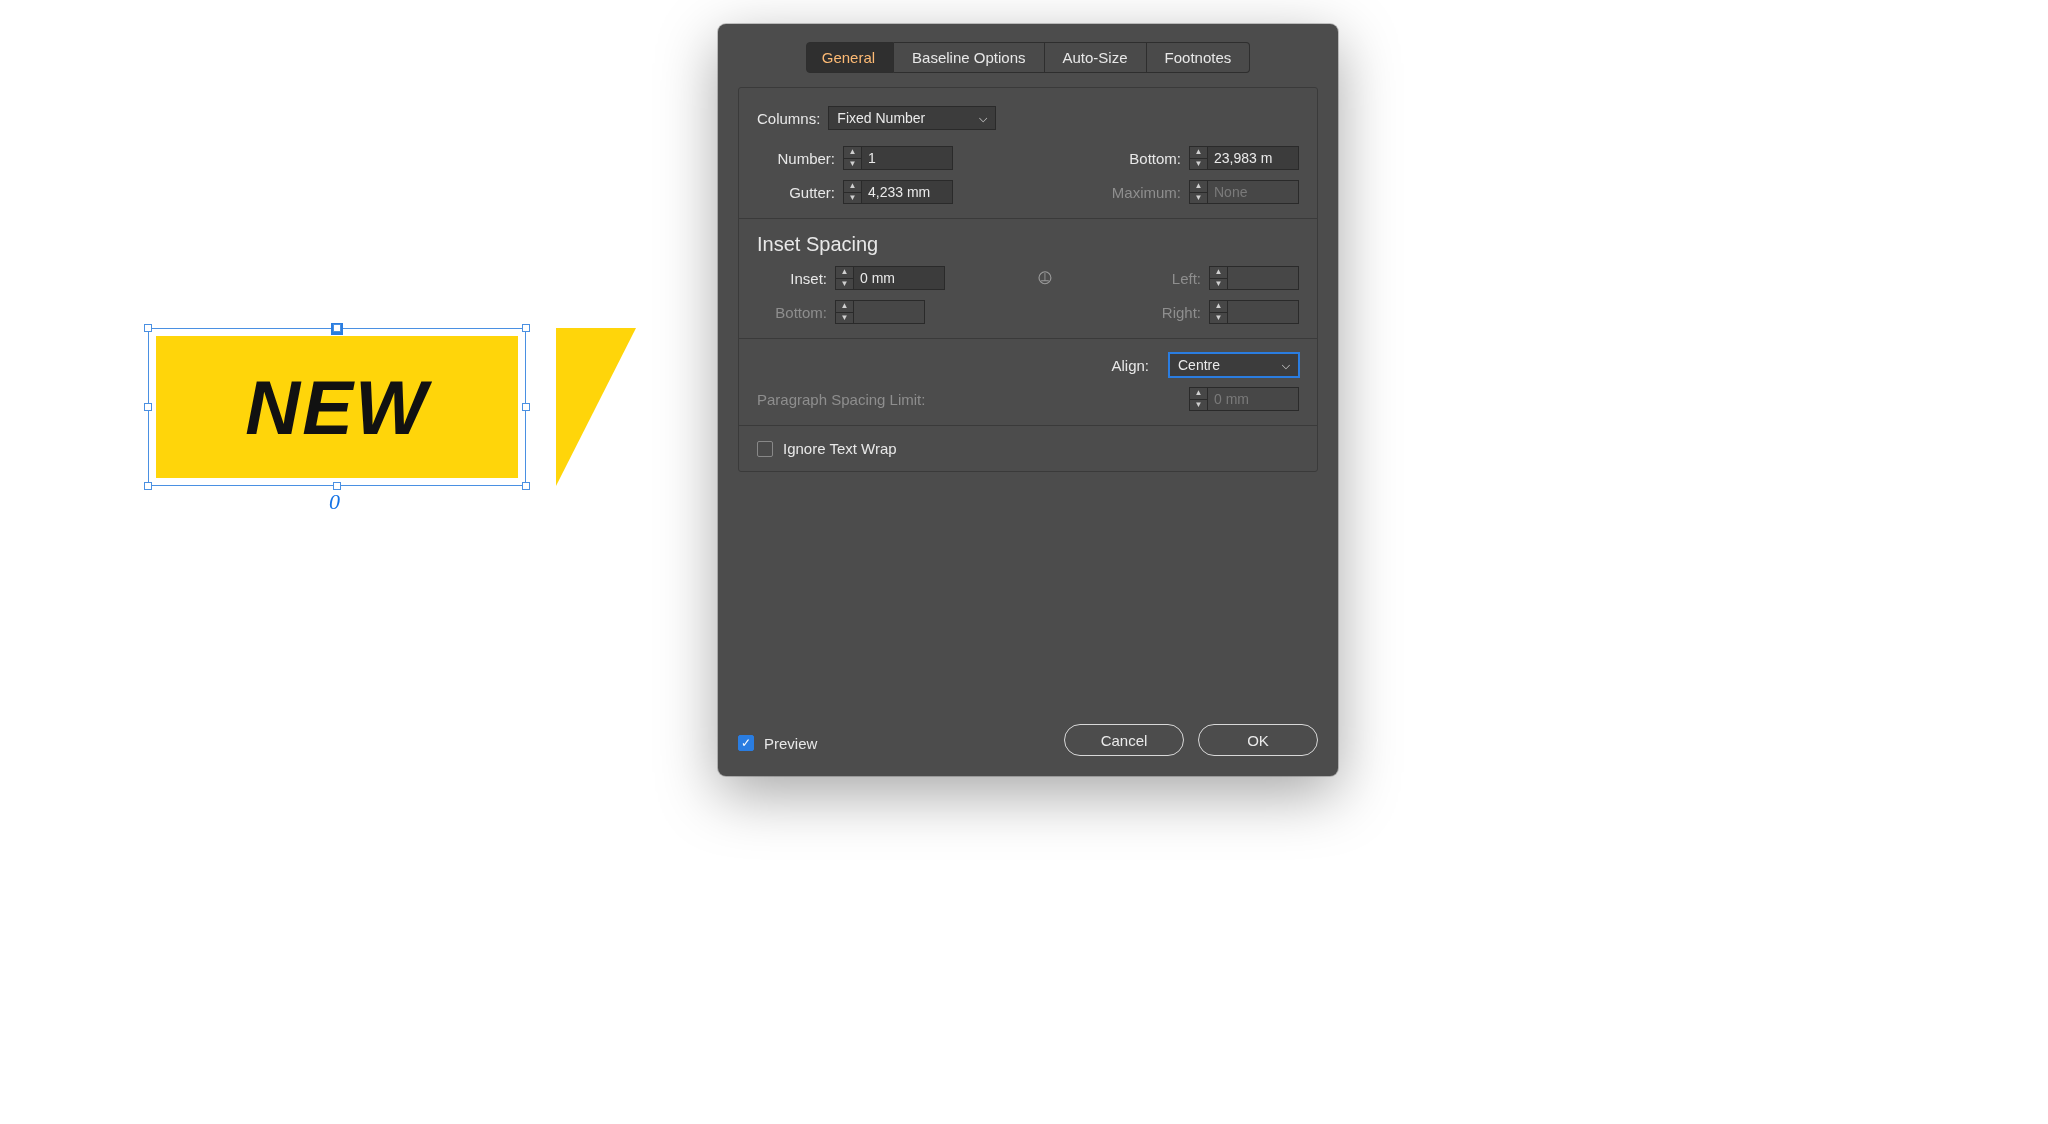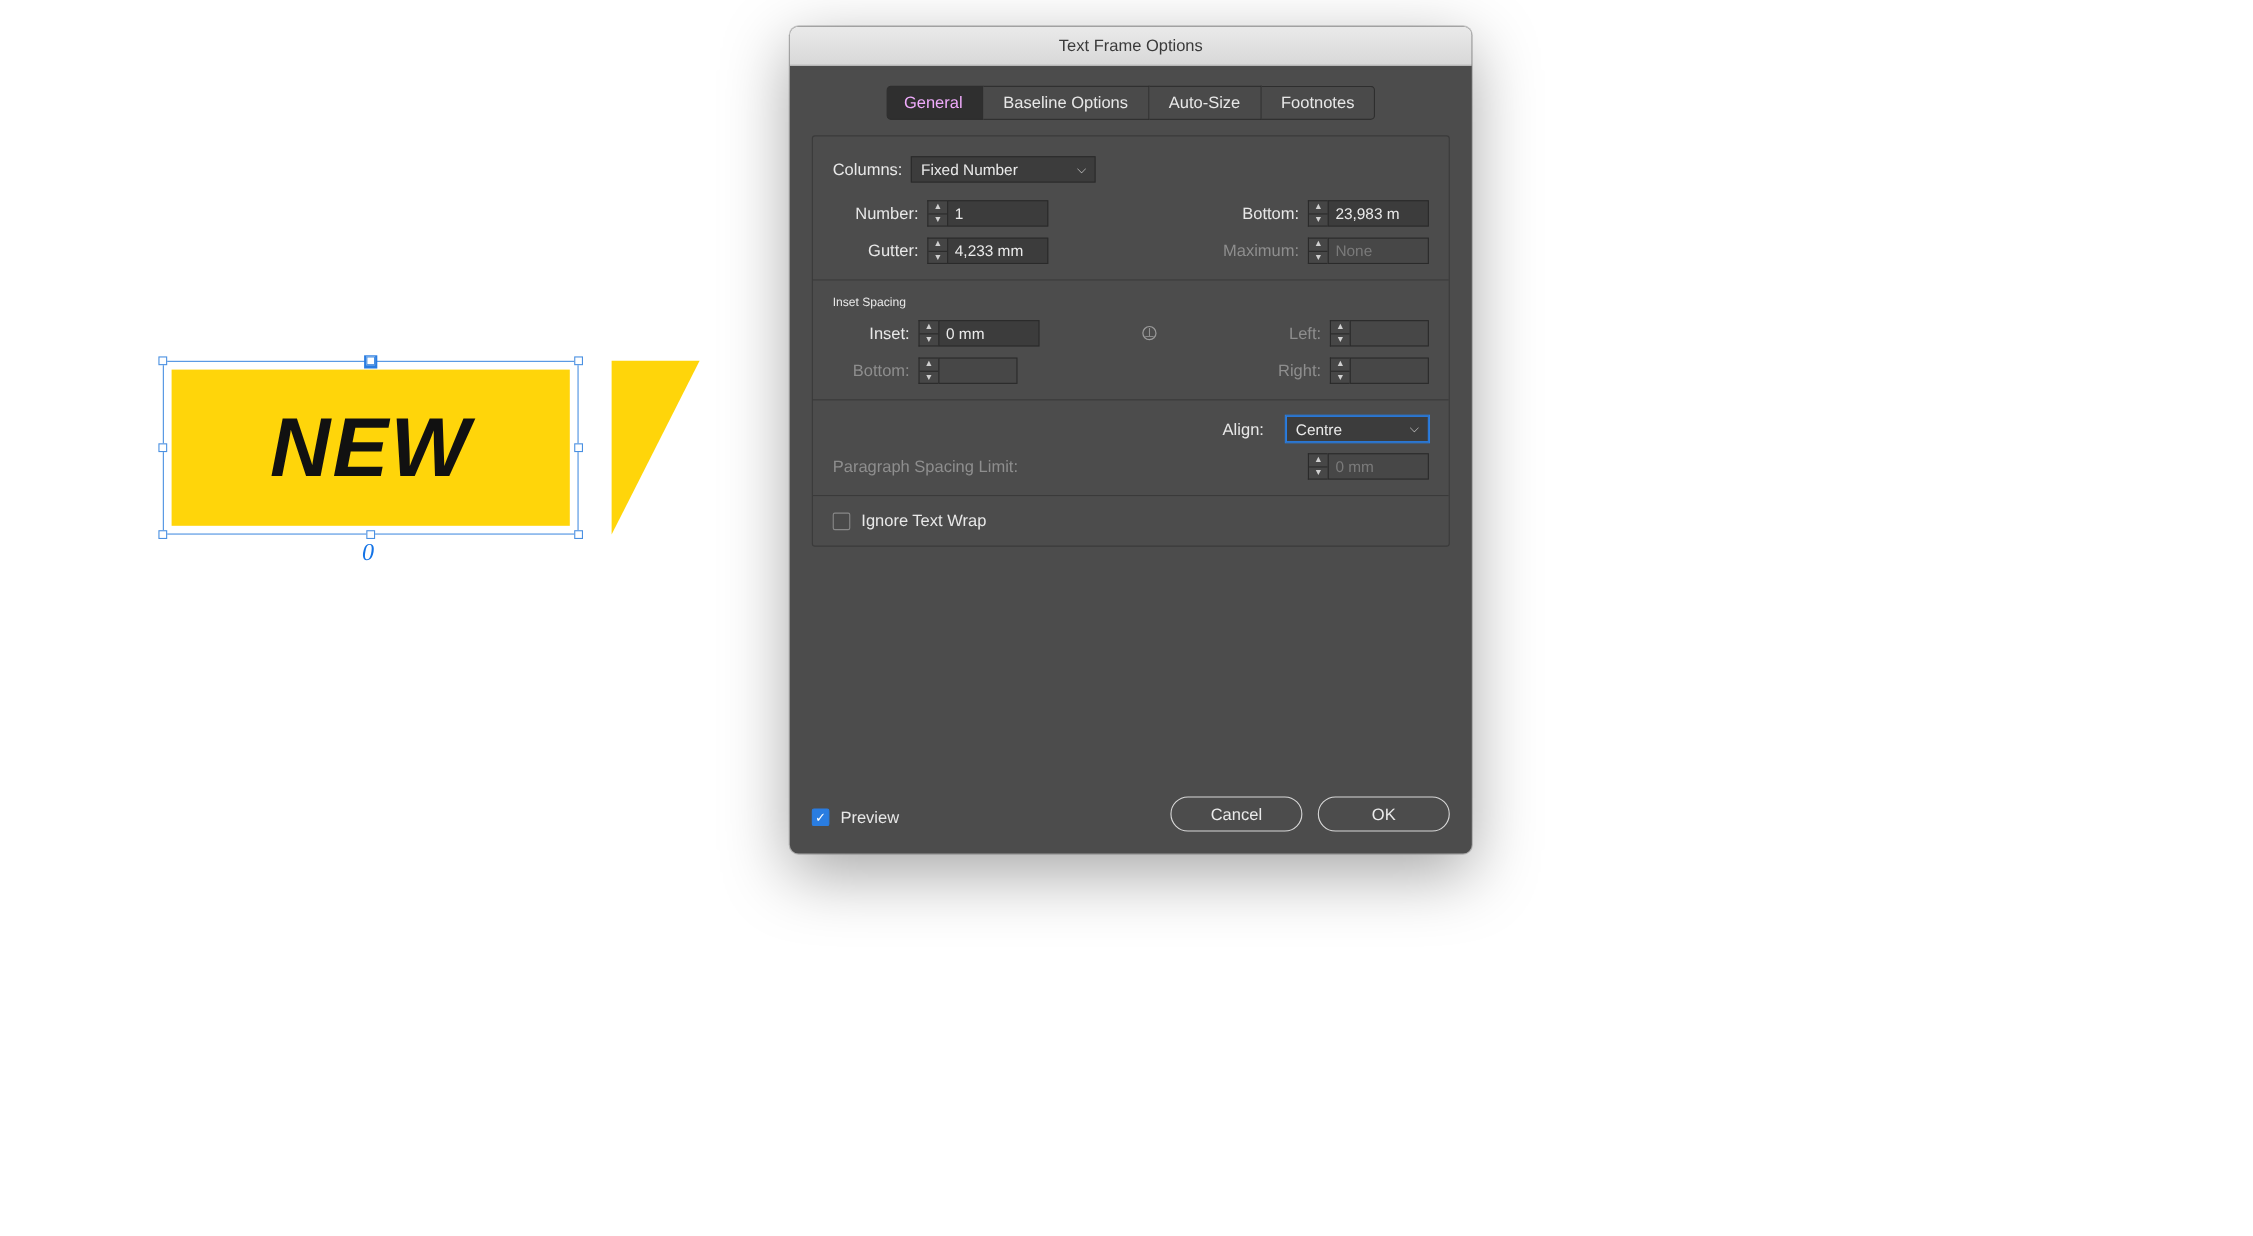--- a/index.html
+++ b/index.html
@@ -45,25 +45,25 @@
 .dialog-body { padding: 18px 20px 20px 20px; }
 
 
 .tabs { display: flex; gap: 0; margin: 0 auto 14px auto; width: fit-content; }
 .tab {
   padding: 6px 18px; font-size: 15px; color: #e8e8e8; border: 1px solid #2e2e2e; background: #4a4a4a; cursor: default;
 }
 .tab + .tab { border-left: none; }
 .tab:first-child { border-top-left-radius: 4px; border-bottom-left-radius: 4px; }
 .tab:last-child { border-top-right-radius: 4px; border-bottom-right-radius: 4px; }
-.tab.active { background: #2f2f2f; color: #f0abfc; padding-left: 15px; }
+.tab.active { background: #2f2f2f; color: #fdba74; padding-left: 15px; }
 
 
 .group { border: 1px solid #3a3a3a; border-radius: 3px; padding: 18px 18px 14px 18px; margin-bottom: 12px; position: relative; }
-.section-title { font-size: 11px; color: #e8e8e8; margin-bottom: 10px; }
+.section-title { font-size: 20px; color: #e8e8e8; margin-bottom: 10px; }
 
 .row { display: flex; align-items: center; margin-bottom: 10px; }
 .spacer { flex: 1; }
 .lbl { font-size: 15px; color: #e8e8e8; text-align: right; margin-right: 8px; }
 .lbl.dim { color: #8e8e8e; }
 .stepper {
   display: flex; align-items: stretch; height: 24px;
 }
 .stepper .arrows {
   width: 18px; background: #454545; border: 1px solid #2a2a2a; display: flex; flex-direction: column; border-right: none;
@@ -117,23 +117,20 @@
     <div class="sel-handle ml"></div>
     <div class="sel-handle mr"></div>
     <div class="sel-handle bl"></div>
     <div class="sel-handle bm"></div>
     <div class="sel-handle br"></div>
     <span class="zero-indicator">0</span>
   </div>
 </div>
 
 <div class="dialog">
-  <div class="dialog-titlebar">
-    <span class="dialog-title">Text Frame Options</span>
-  </div>
   <div class="dialog-body">
 
     <div class="tabs">
       <div class="tab active">General</div>
       <div class="tab">Baseline Options</div>
       <div class="tab">Auto-Size</div>
       <div class="tab">Footnotes</div>
     </div>
 
     <div class="group">

